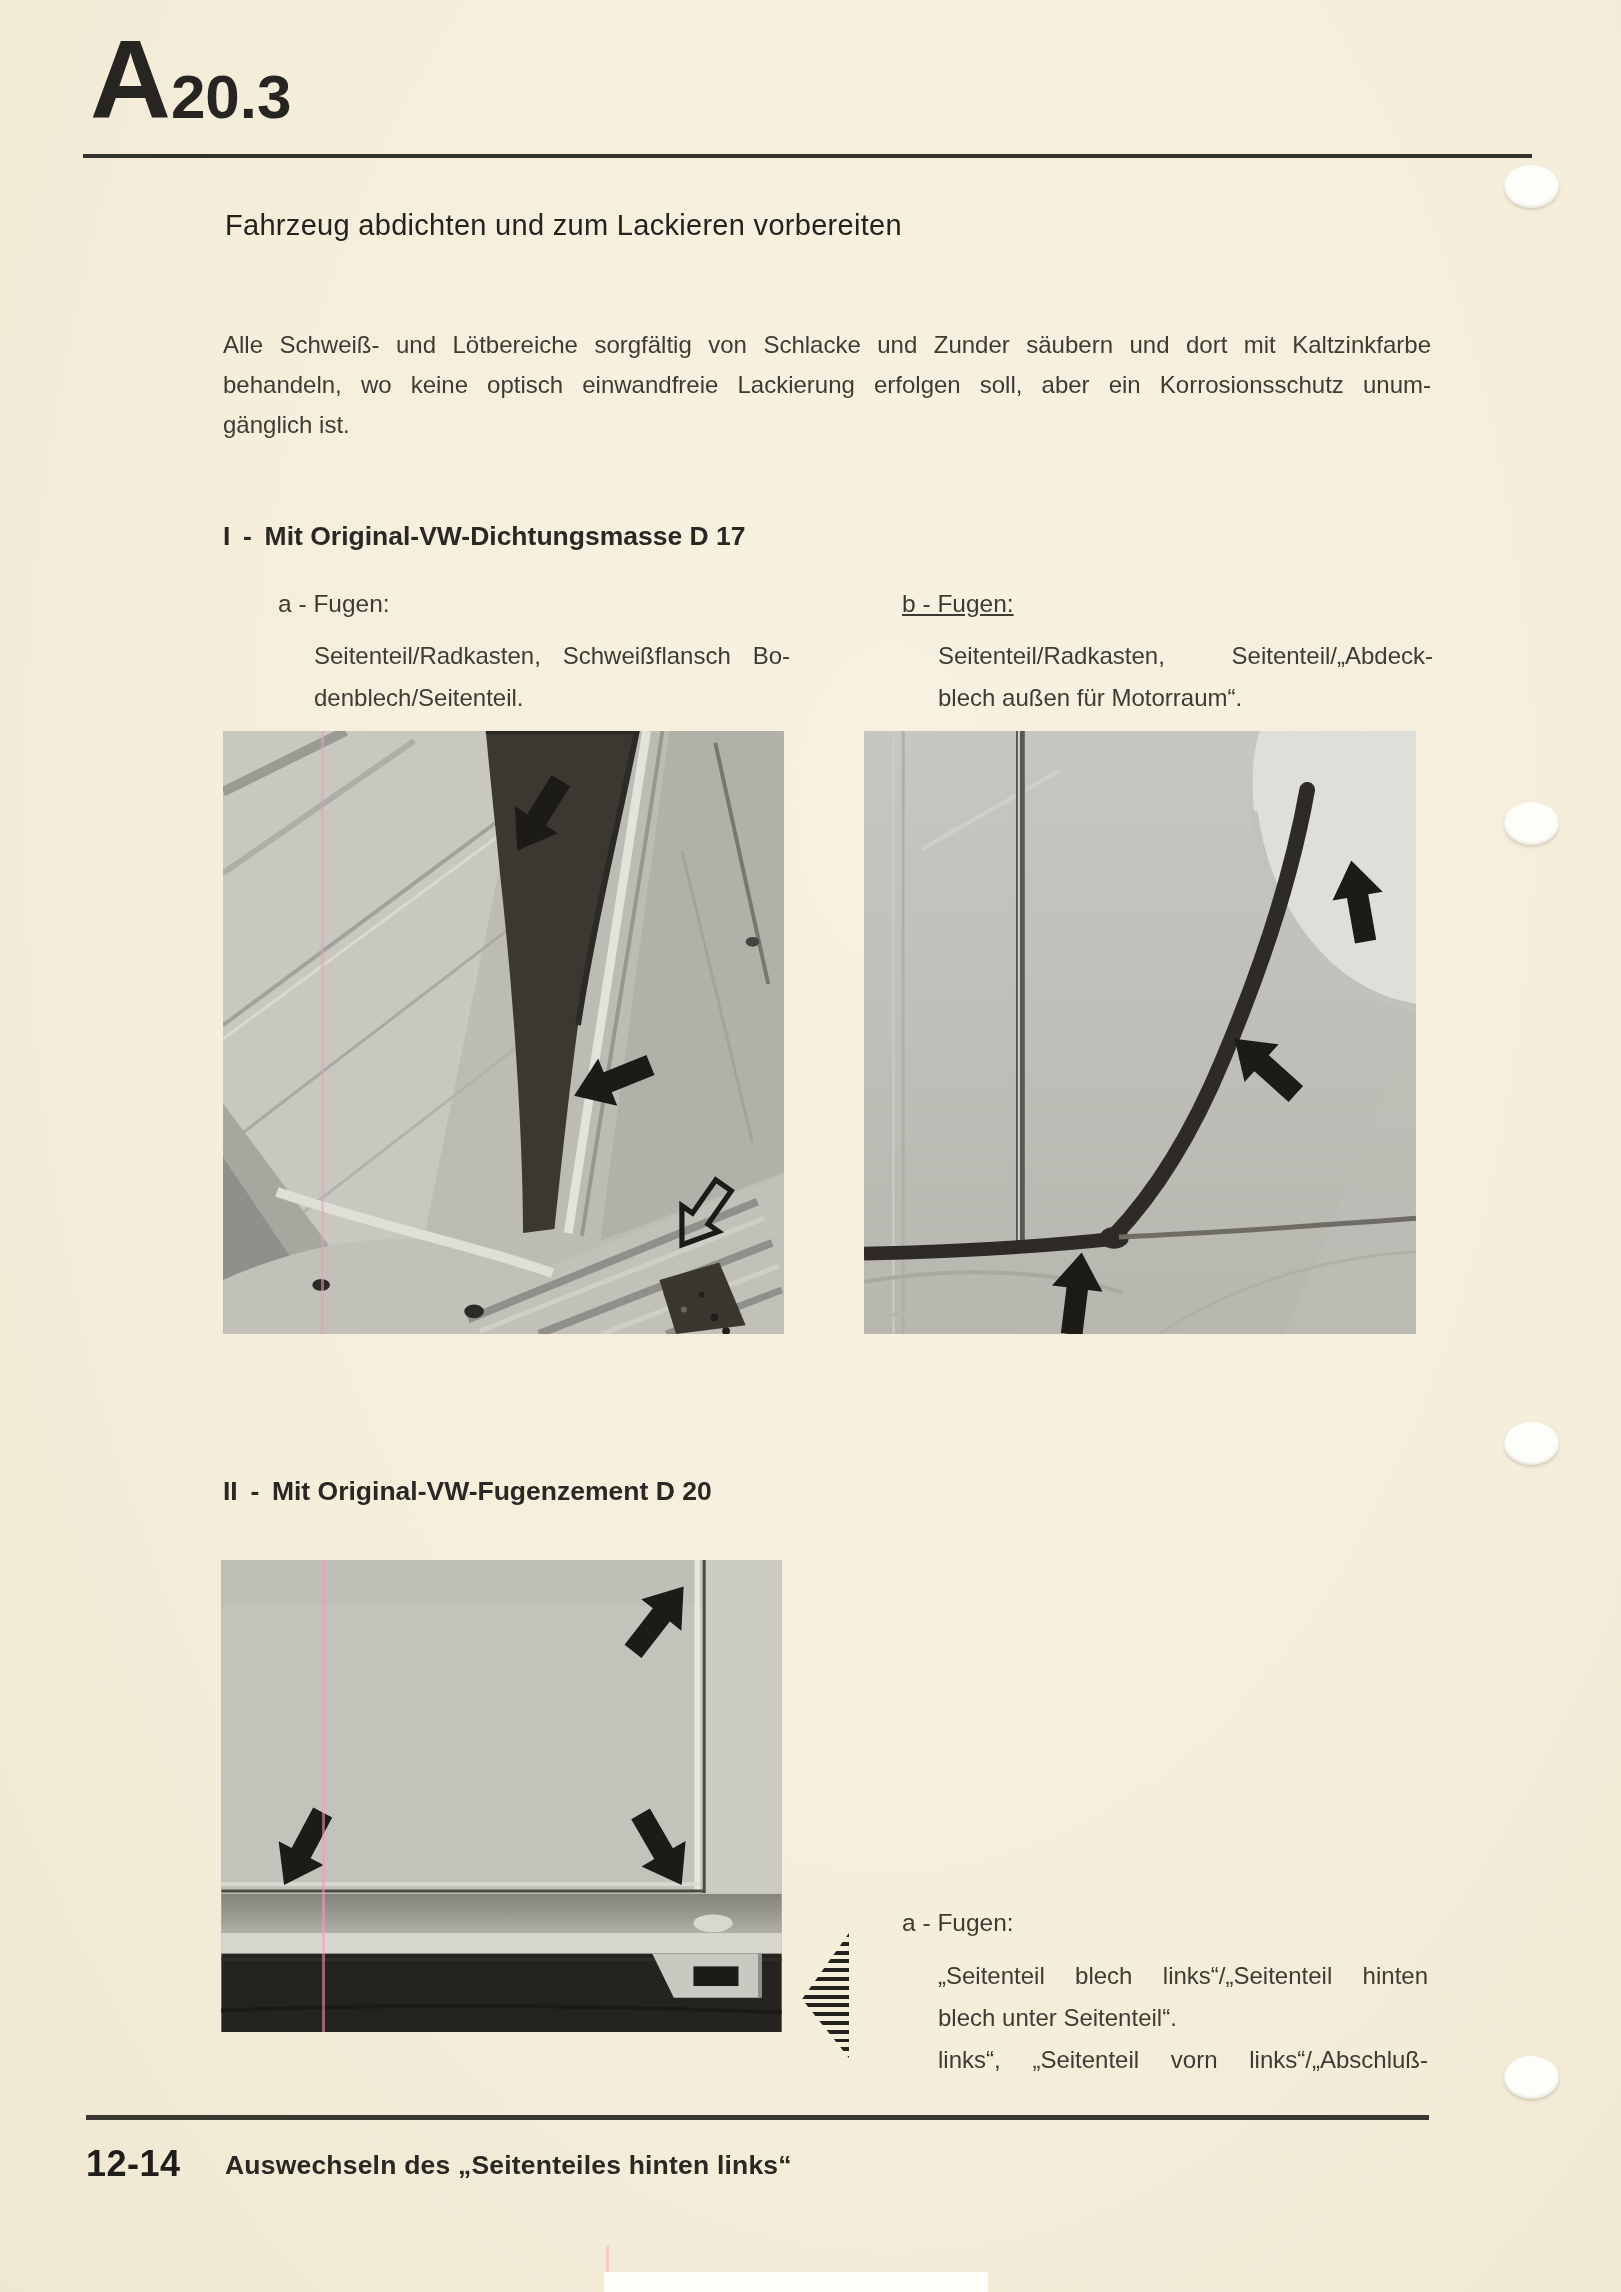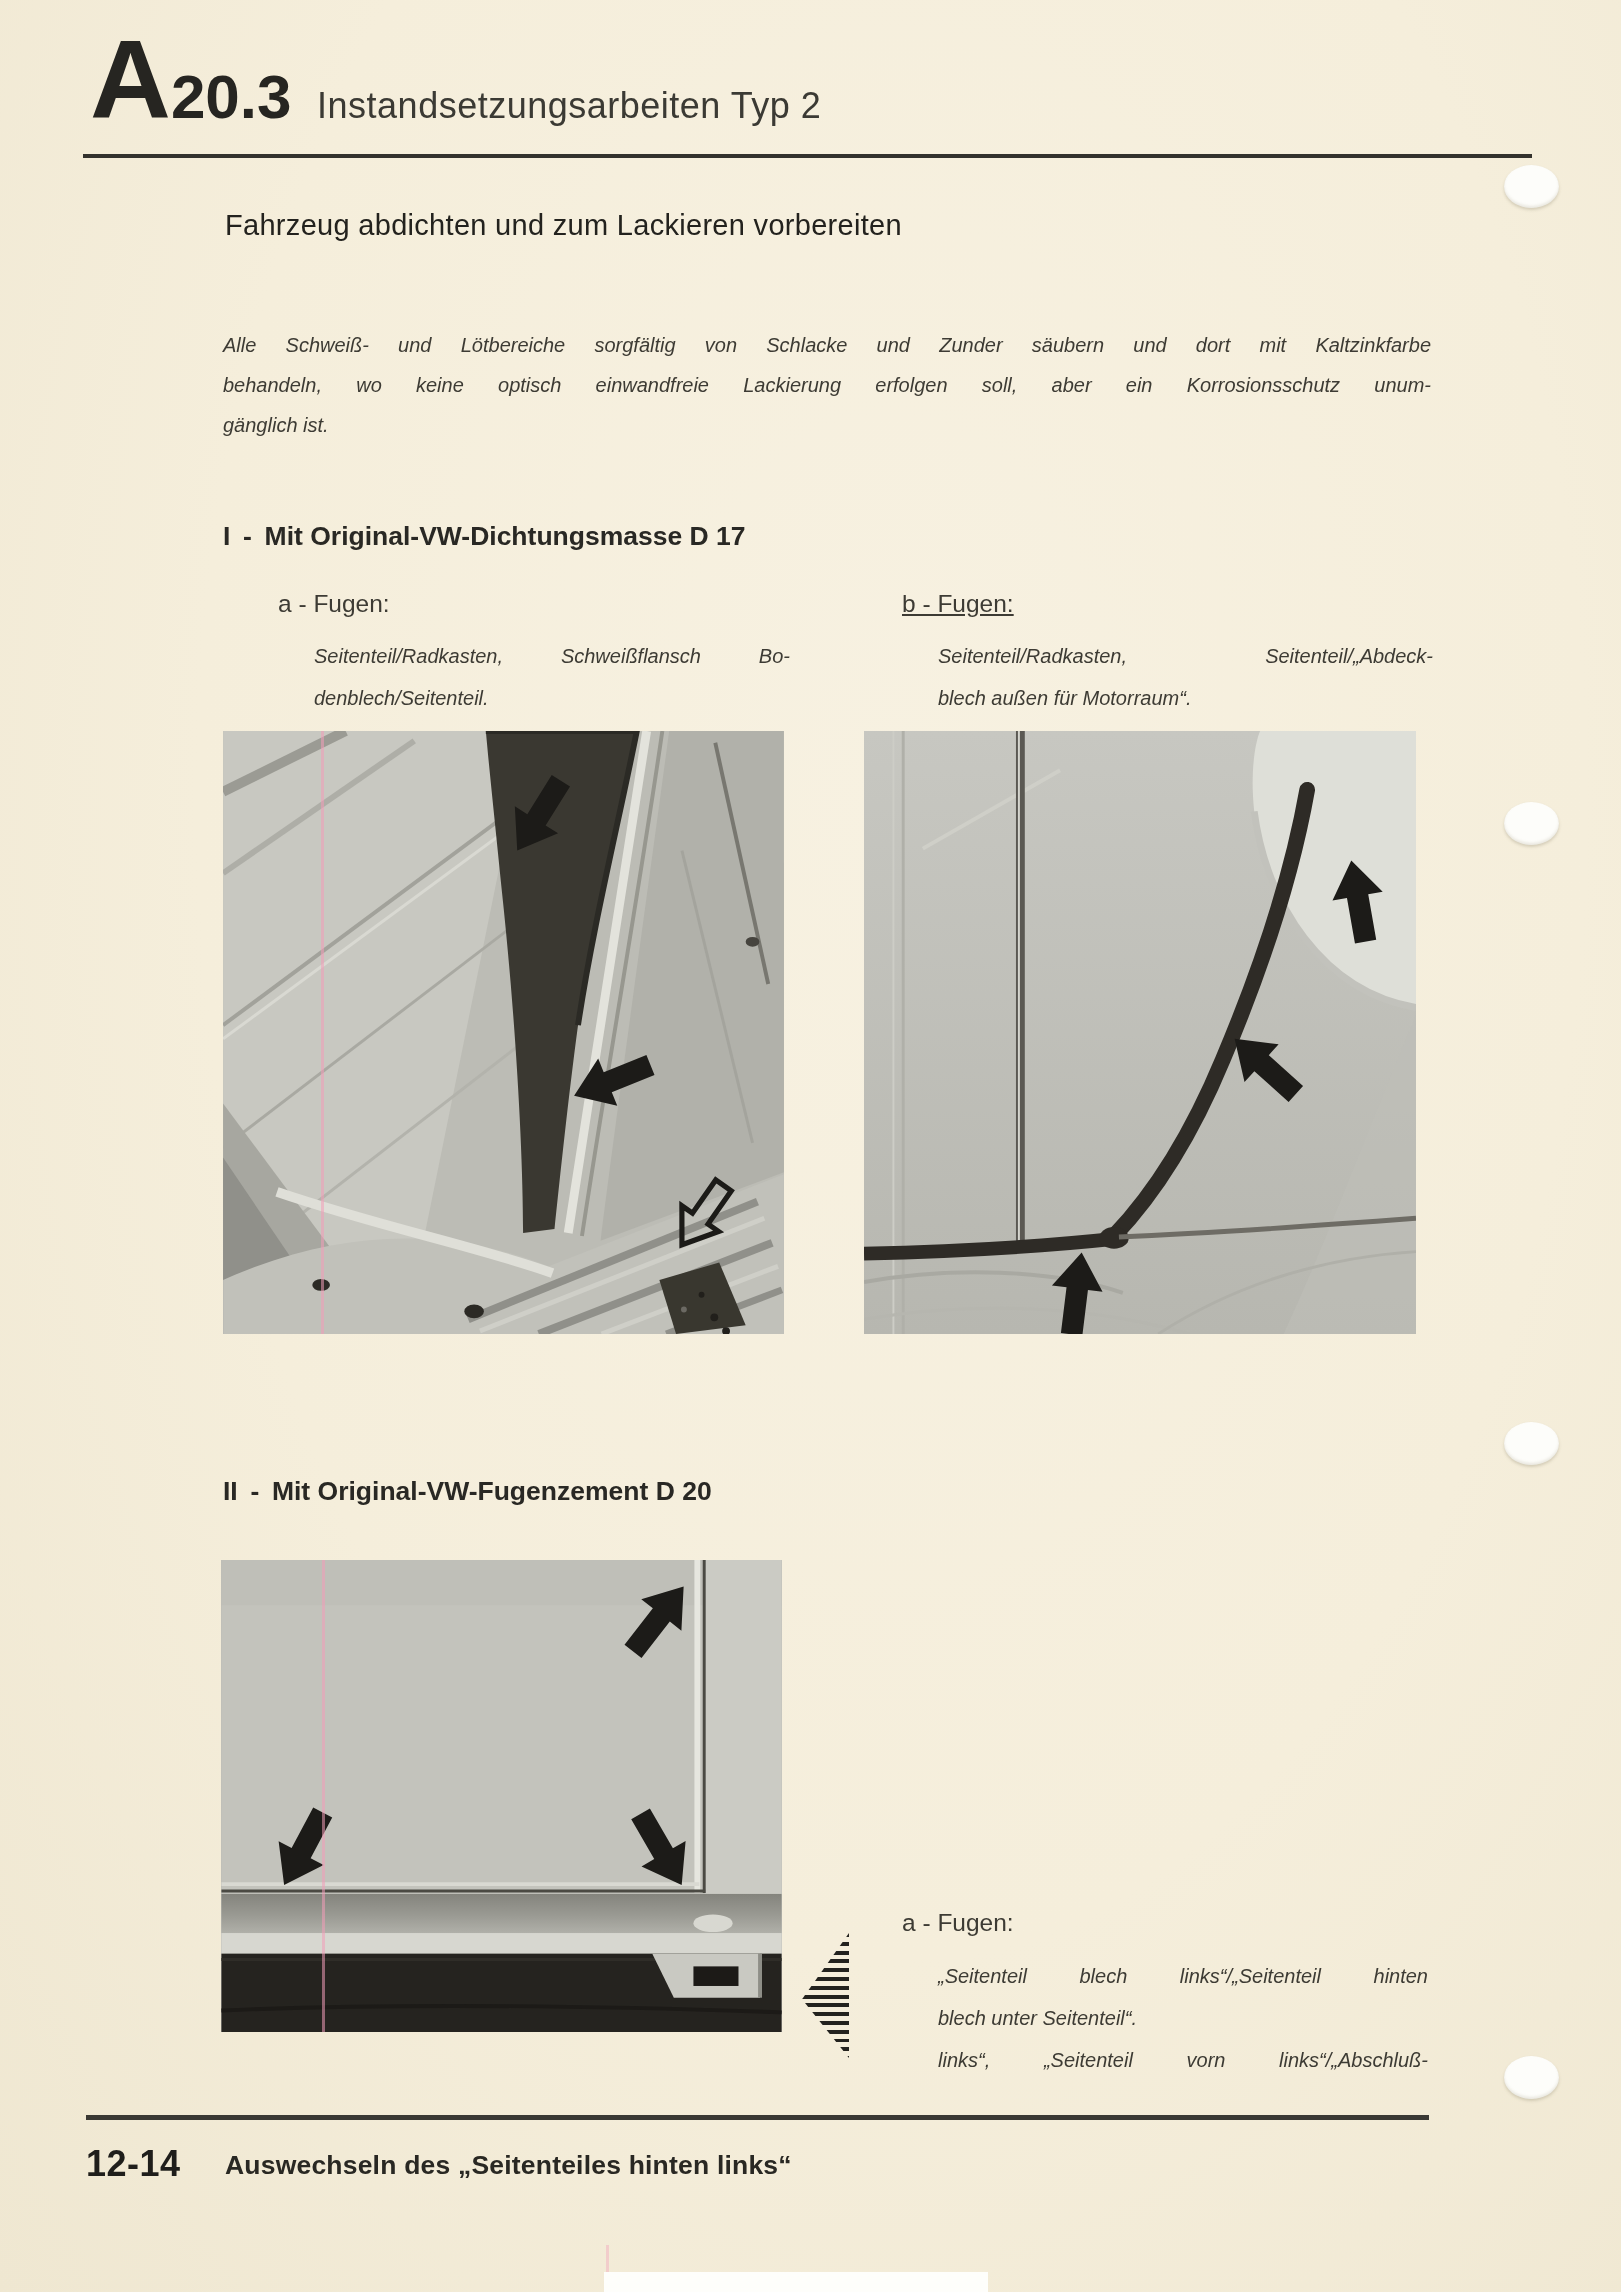--- a/index.html
+++ b/index.html
@@ -10,21 +10,21 @@
     color:#2e2d29;
   }
   .abs{position:absolute;}
   
   .hdr{display:flex;align-items:baseline;color:#262521;}
   .hdr .letter{font-size:112px;font-weight:700;line-height:1;letter-spacing:-2px;}
   .hdr .num{font-size:62px;font-weight:700;line-height:1;margin-left:2px;}
   .hdr .hname{font-size:36px;font-weight:400;color:#3b3a34;margin-left:25.5px;letter-spacing:0.5px;}
   .rule{background:#33322d;height:3.9px;}
   .doc-title{font-size:29px;font-weight:400;color:#23221e;letter-spacing:0.3px;}
-  .body-text{font-size:20px;color:#3d3b34;line-height:40px;font-style:italic;}
+  .body-text{font-size:24px;color:#3d3b34;line-height:40px;}
   .jline{white-space:nowrap;text-align:justify;text-align-last:justify;}
   .jline.last{text-align-last:left;}
   .sec-head{font-size:26.5px;font-weight:700;color:#292824;display:flex;align-items:baseline;}
   .sec-head .sep{margin:0 12.7px;}
   .fugen-label{font-size:24.5px;color:#3d3b34;}
   .fig{background:#bdbdb6;}
   .fig svg{display:block;}
   
   .hatch-arrow{
     width:47px;height:125px;
@@ -57,21 +57,20 @@
         <stop offset="1" stop-color="#b7b7b0"></stop>
     </linearGradient>
   </defs>
 </svg>
 
 <div id="page">
 
   <div class="abs hdr" style="left:90px;top:23.5px;">
     <span class="letter">A</span>
       <span class="num">20.3</span>
-    <span class="hname">Instandsetzungsarbeiten Typ 2</span>
   </div>
   <div class="abs rule" style="left:83px;top:154px;width:1449px;"></div>
 
   <div class="abs doc-title" style="left:225px;top:209px;">Fahrzeug abdichten und zum Lackieren vorbereiten</div>
 
   <div class="abs body-text" style="left:223px;top:325px;width:1208px;">
     <div class="jline">Alle Schweiß- und Lötbereiche sorgfältig von Schlacke und Zunder säubern und dort mit Kaltzinkfarbe</div>
     <div class="jline">behandeln, wo keine optisch einwandfreie Lackierung erfolgen soll, aber ein Korrosionsschutz unum-</div>
     <div class="jline last">gänglich ist.</div>
   </div>

